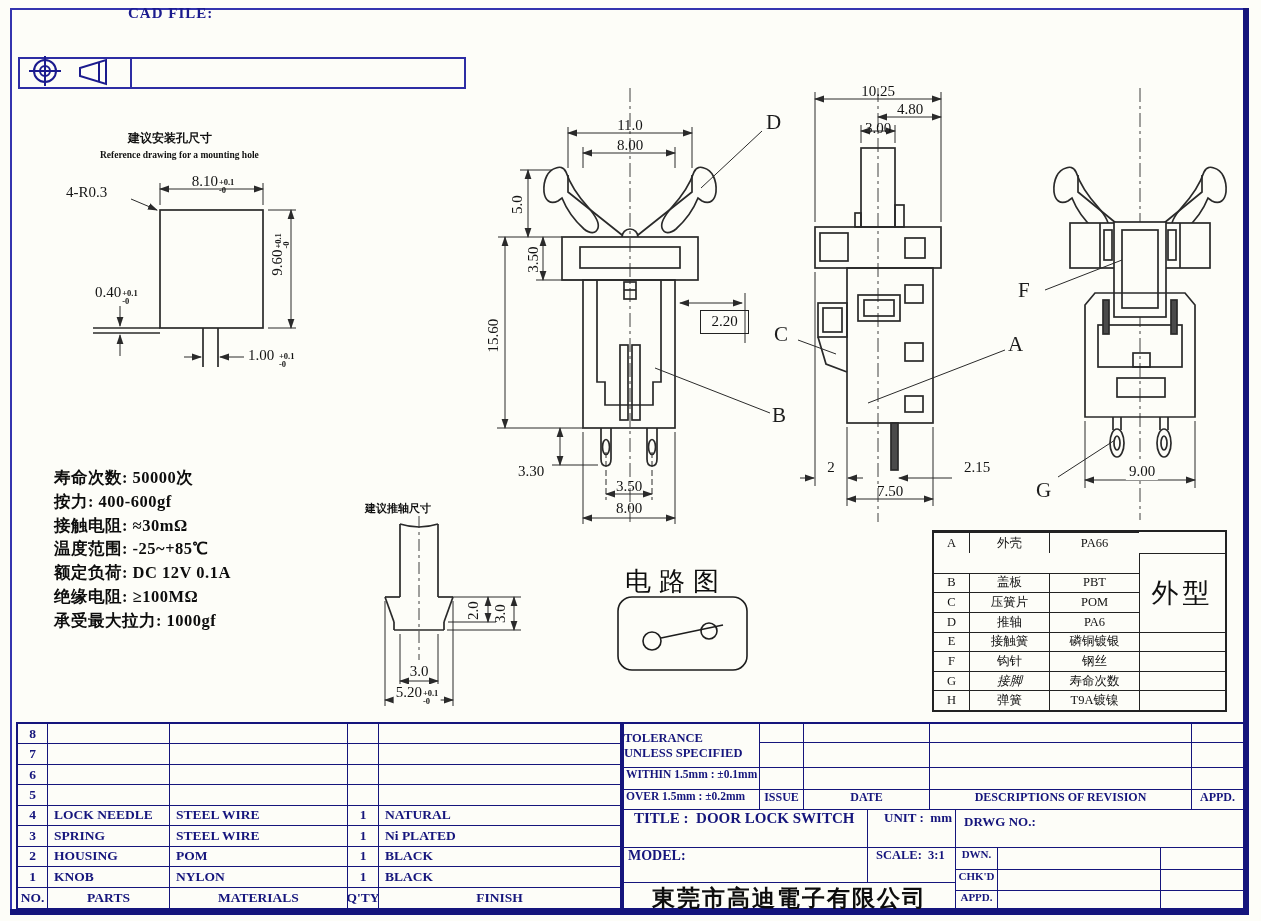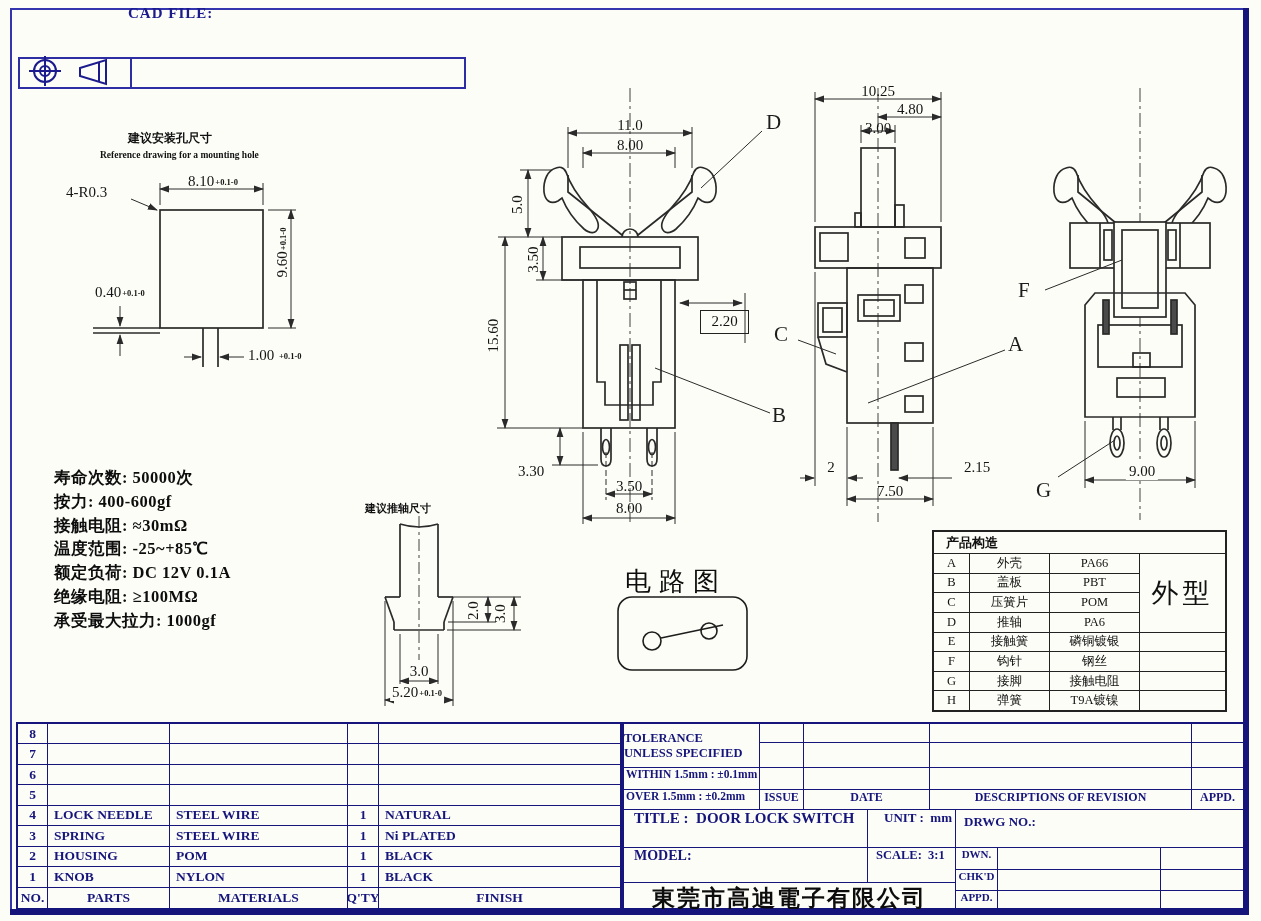--- a/index.html
+++ b/index.html
@@ -10,21 +10,21 @@
   .frame-r{position:absolute;left:1243px;top:8px;width:6px;height:907px;background:#15157c;}
   .frame-b{position:absolute;left:10px;top:909px;width:1239px;height:6px;background:#15157c;}
   
   .hdrbox{position:absolute;left:18px;top:57px;width:444px;height:28px;border:2px solid #2d2da4;}
   .hdr-div{position:absolute;left:110px;top:0;height:100%;border-left:2px solid #2d2da4;}
   .cadfile{position:absolute;left:128px;top:5px;font-size:15px;font-weight:bold;color:#1b1b8e;letter-spacing:1px;}
   
   .dim{position:absolute;font-size:15px;color:#141414;white-space:nowrap;}
   .dim.c{transform:translateX(-50%);}
   .vdim{position:absolute;font-size:15px;color:#141414;white-space:nowrap;transform:rotate(-90deg);transform-origin:center;}
-  .stk{display:inline-flex;flex-direction:row;font-size:8.5px;line-height:8px;font-weight:bold;vertical-align:1px;margin-left:1px;}
+  .stk{display:inline-flex;flex-direction:column;font-size:8.5px;line-height:8px;font-weight:bold;vertical-align:1px;margin-left:1px;}
   .refbox{position:absolute;left:700px;top:310px;width:47px;height:22px;border:1.6px solid #222;
           font-size:15px;color:#141414;text-align:center;line-height:20px;}
   .lbl{position:absolute;font-size:21px;color:#1c1c1c;}
   
   .vt-cn{position:absolute;font-size:12px;font-weight:bold;color:#111;white-space:nowrap;}
   .vt-en{position:absolute;font-size:9.5px;font-weight:bold;color:#111;white-space:nowrap;}
   
   .specs{position:absolute;left:54px;top:466px;color:#0d0d0d;}
   .specs .t{font-size:19px;font-weight:bold;margin-bottom:16px;letter-spacing:1px;}
   .specs .l{font-size:16.5px;font-weight:bold;line-height:23.8px;letter-spacing:0.5px;}
@@ -329,21 +329,20 @@
     <div class="l">寿命次数: 50000次</div>
     <div class="l">按力: 400-600gf</div>
     <div class="l">接触电阻: ≈30mΩ</div>
     <div class="l">温度范围: -25~+85℃</div>
     <div class="l">额定负荷: DC 12V 0.1A</div>
     <div class="l">绝缘电阻: ≥100MΩ</div>
     <div class="l">承受最大拉力: 1000gf</div>
   </div>
 
   <div class="st">
-    <div class="hd">产品构造</div>
     <div class="bt">A</div>
     <div class="bt bl">外壳</div>
     <div class="bt bl">PA66</div>
     <div class="bt bl big" style="grid-column:4;grid-row:2/6;">外型</div>
     <div class="bt" style="grid-row:3;">B</div>
     <div class="bt bl" style="grid-row:3;">盖板</div>
     <div class="bt bl" style="grid-row:3;">PBT</div>
     <div class="bt" style="grid-row:4;">C</div>
     <div class="bt bl" style="grid-row:4;">压簧片</div>
     <div class="bt bl" style="grid-row:4;">POM</div>
@@ -352,22 +351,22 @@
     <div class="bt bl" style="grid-row:5;">PA6</div>
     <div class="bt" style="grid-row:6;">E</div>
     <div class="bt bl" style="grid-row:6;">接触簧</div>
     <div class="bt bl" style="grid-row:6;">磷铜镀银</div>
     <div class="bt bl" style="grid-column:4;grid-row:6;"></div>
     <div class="bt" style="grid-row:7;">F</div>
     <div class="bt bl" style="grid-row:7;">钩针</div>
     <div class="bt bl" style="grid-row:7;">钢丝</div>
     <div class="bt bl" style="grid-column:4;grid-row:7;"></div>
     <div class="bt" style="grid-row:8;">G</div>
-    <div class="bt bl" style="grid-row:8;">接脚</div>
-    <div class="bt bl" style="grid-row:8;">接触电阻</div>
+    <div class="bt bl" style="grid-row:8;font-style:italic;">接脚</div>
+    <div class="bt bl" style="grid-row:8;">寿命次数</div>
     <div class="bt bl" style="grid-column:4;grid-row:8;"></div>
     <div class="bt" style="grid-row:9;">H</div>
     <div class="bt bl" style="grid-row:9;">弹簧</div>
     <div class="bt bl" style="grid-row:9;">T9A镀镍</div>
     <div class="bt bl" style="grid-column:4;grid-row:9;"></div>
   </div>
 
   <div class="pt">
     <div class="ctr">8</div>
     <div></div>
@@ -445,21 +444,21 @@
     <div class="cell" style="left:0;top:86px;width:243px;height:37px;padding-left:10px;font-size:15px;">
       <span>TITLE :</span>&nbsp;&nbsp;
       <span>DOOR LOCK SWITCH</span>
     </div>
     <div class="cell bl2" style="left:243px;top:86px;width:88px;height:37px;padding-left:16px;font-size:13px;">
       <span>UNIT :</span>&nbsp;&nbsp;
       <span>mm</span>
     </div>
     <div class="cell bl2" style="left:331px;top:86px;width:292px;height:37px;padding-left:8px;font-size:13px;align-items:flex-start;padding-top:4px;">DRWG NO.:</div>
 
-    <div class="cell bt2" style="left:0;top:123px;width:243px;height:35px;padding-left:10px;font-size:14px;">MODEL:</div>
+    <div class="cell bt2" style="left:0;top:123px;width:243px;height:35px;padding-left:4px;font-size:14px;">MODEL:</div>
     <div class="cell bt2 bl2" style="left:243px;top:123px;width:88px;height:35px;padding-left:8px;font-size:12.5px;">
       <span>SCALE:</span>&nbsp;&nbsp;
       <span>3:1</span>
     </div>
 
     <div class="cell bt2" style="left:0;top:158px;width:331px;height:27px;justify-content:center;">
       <span class="company">東莞市高迪電子有限公司</span>
     </div>
 
     <div class="cell bt2 bl2" style="left:331px;top:123px;width:42px;height:22px;font-size:11px;justify-content:center;">DWN.</div>

